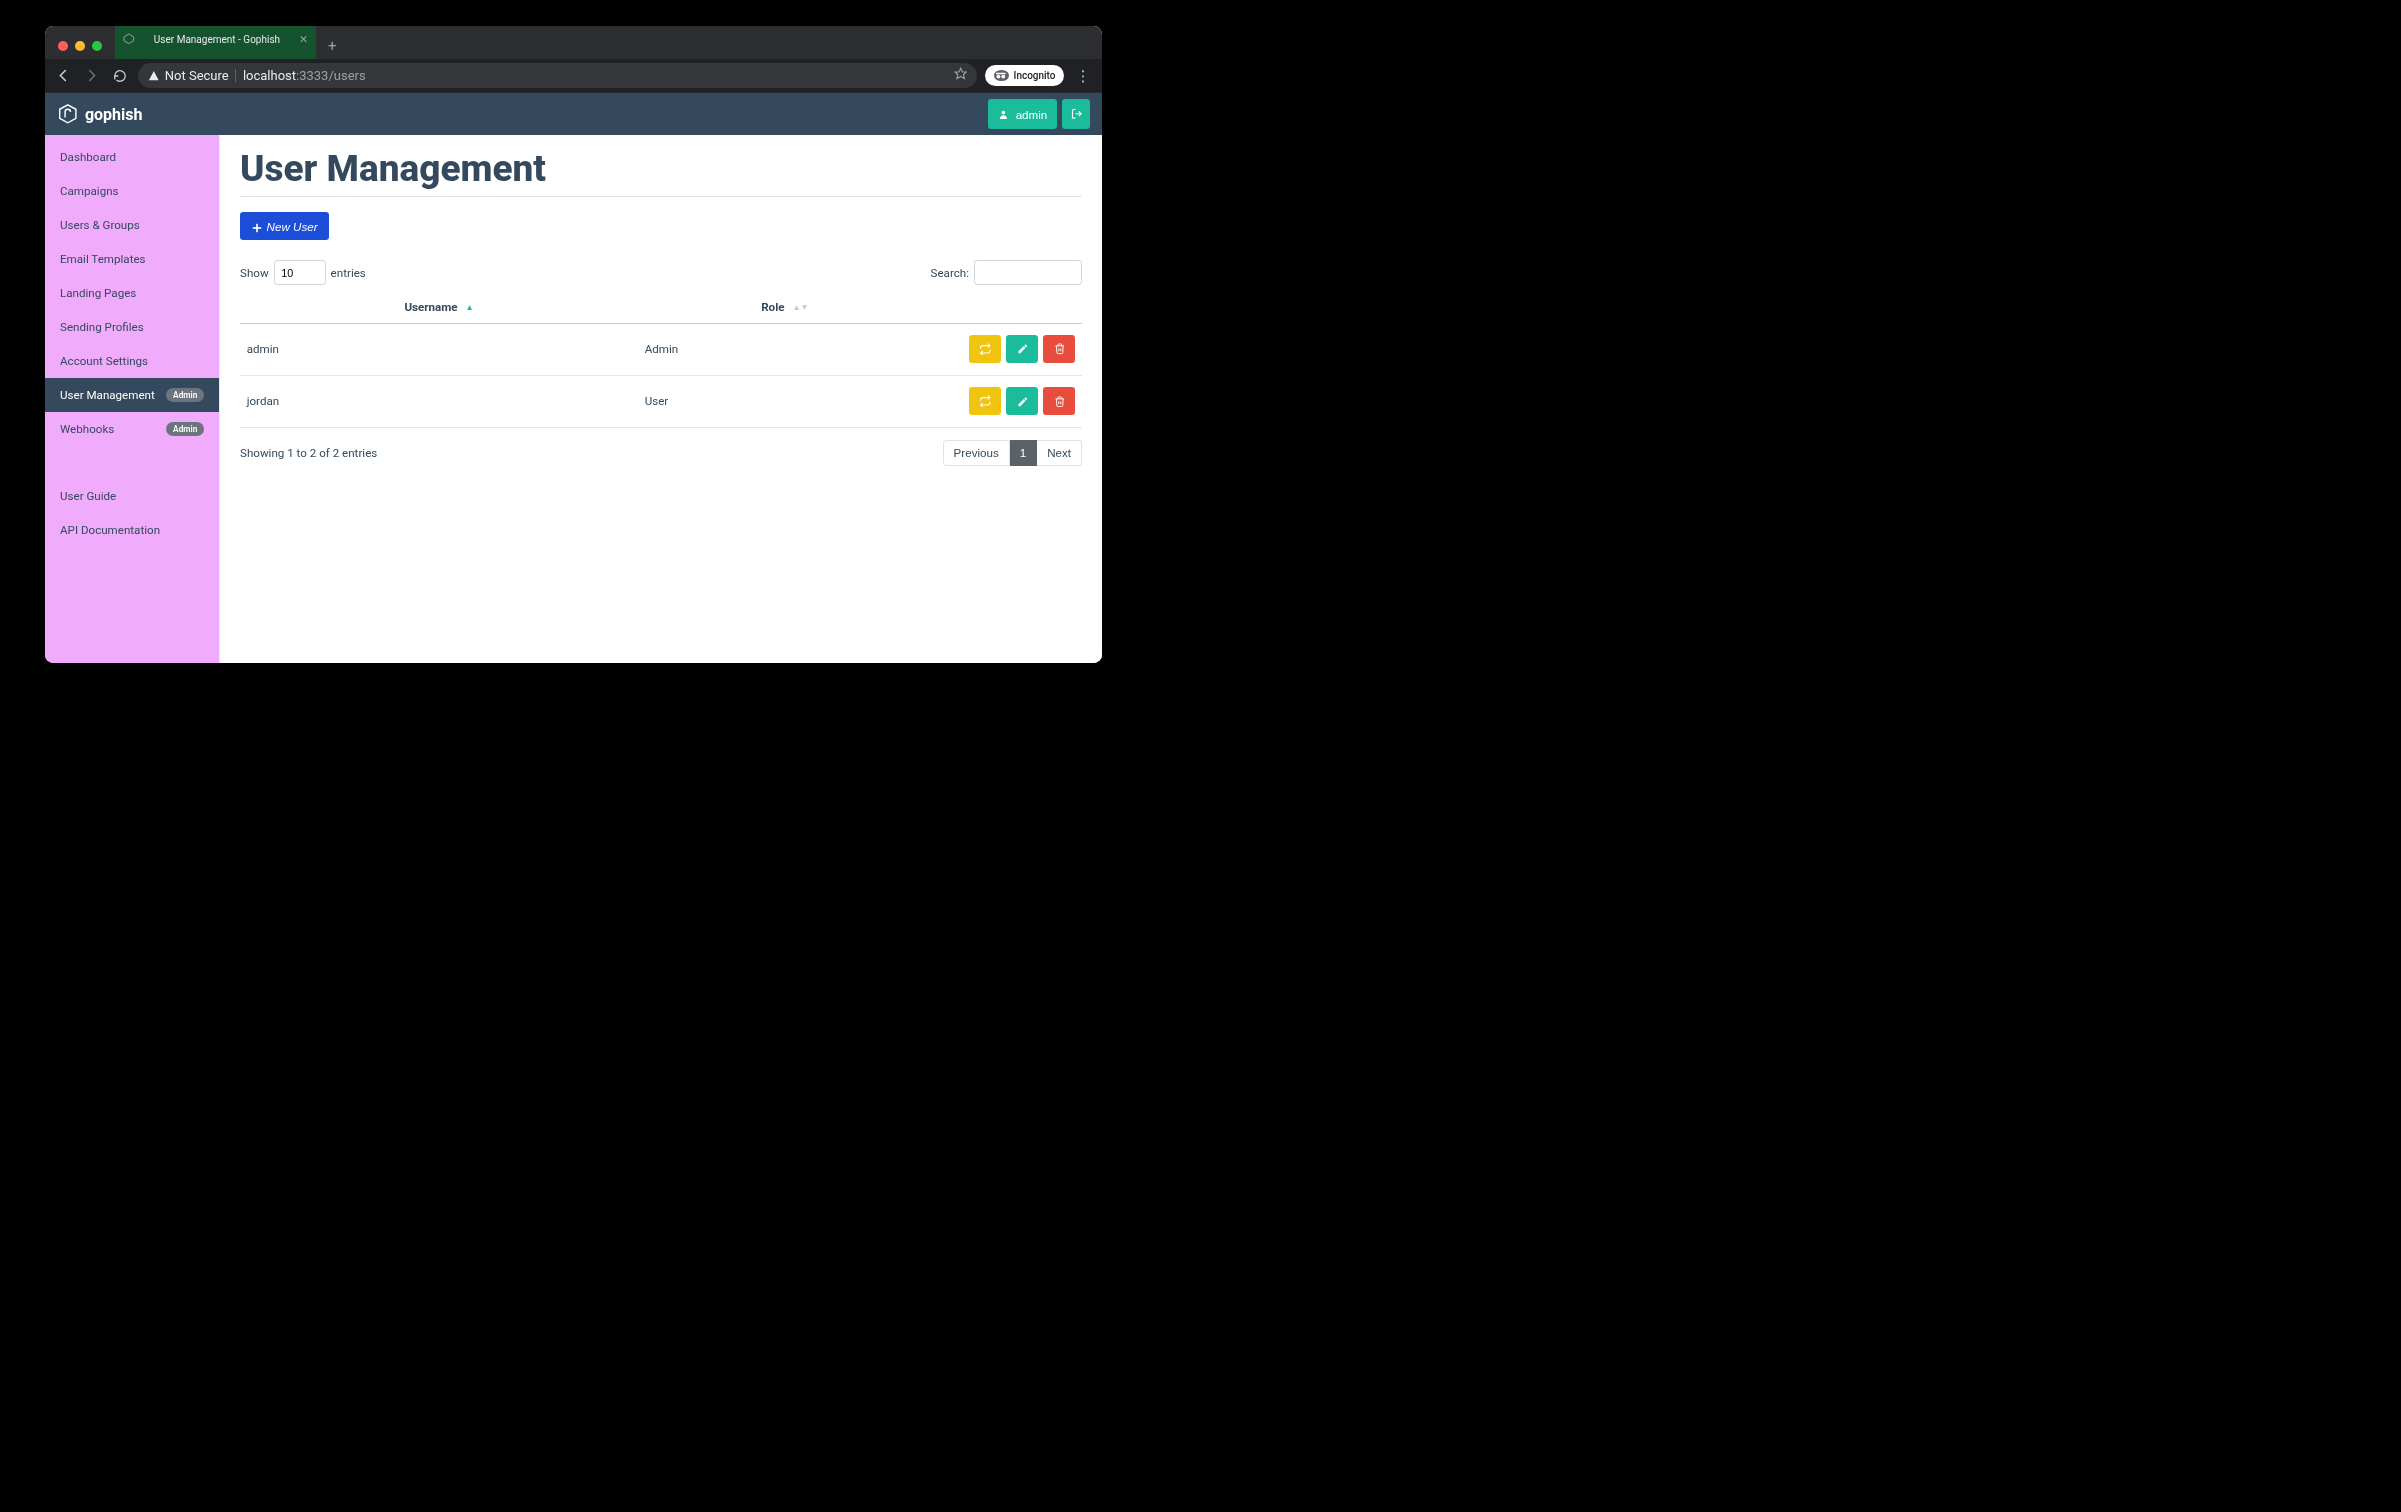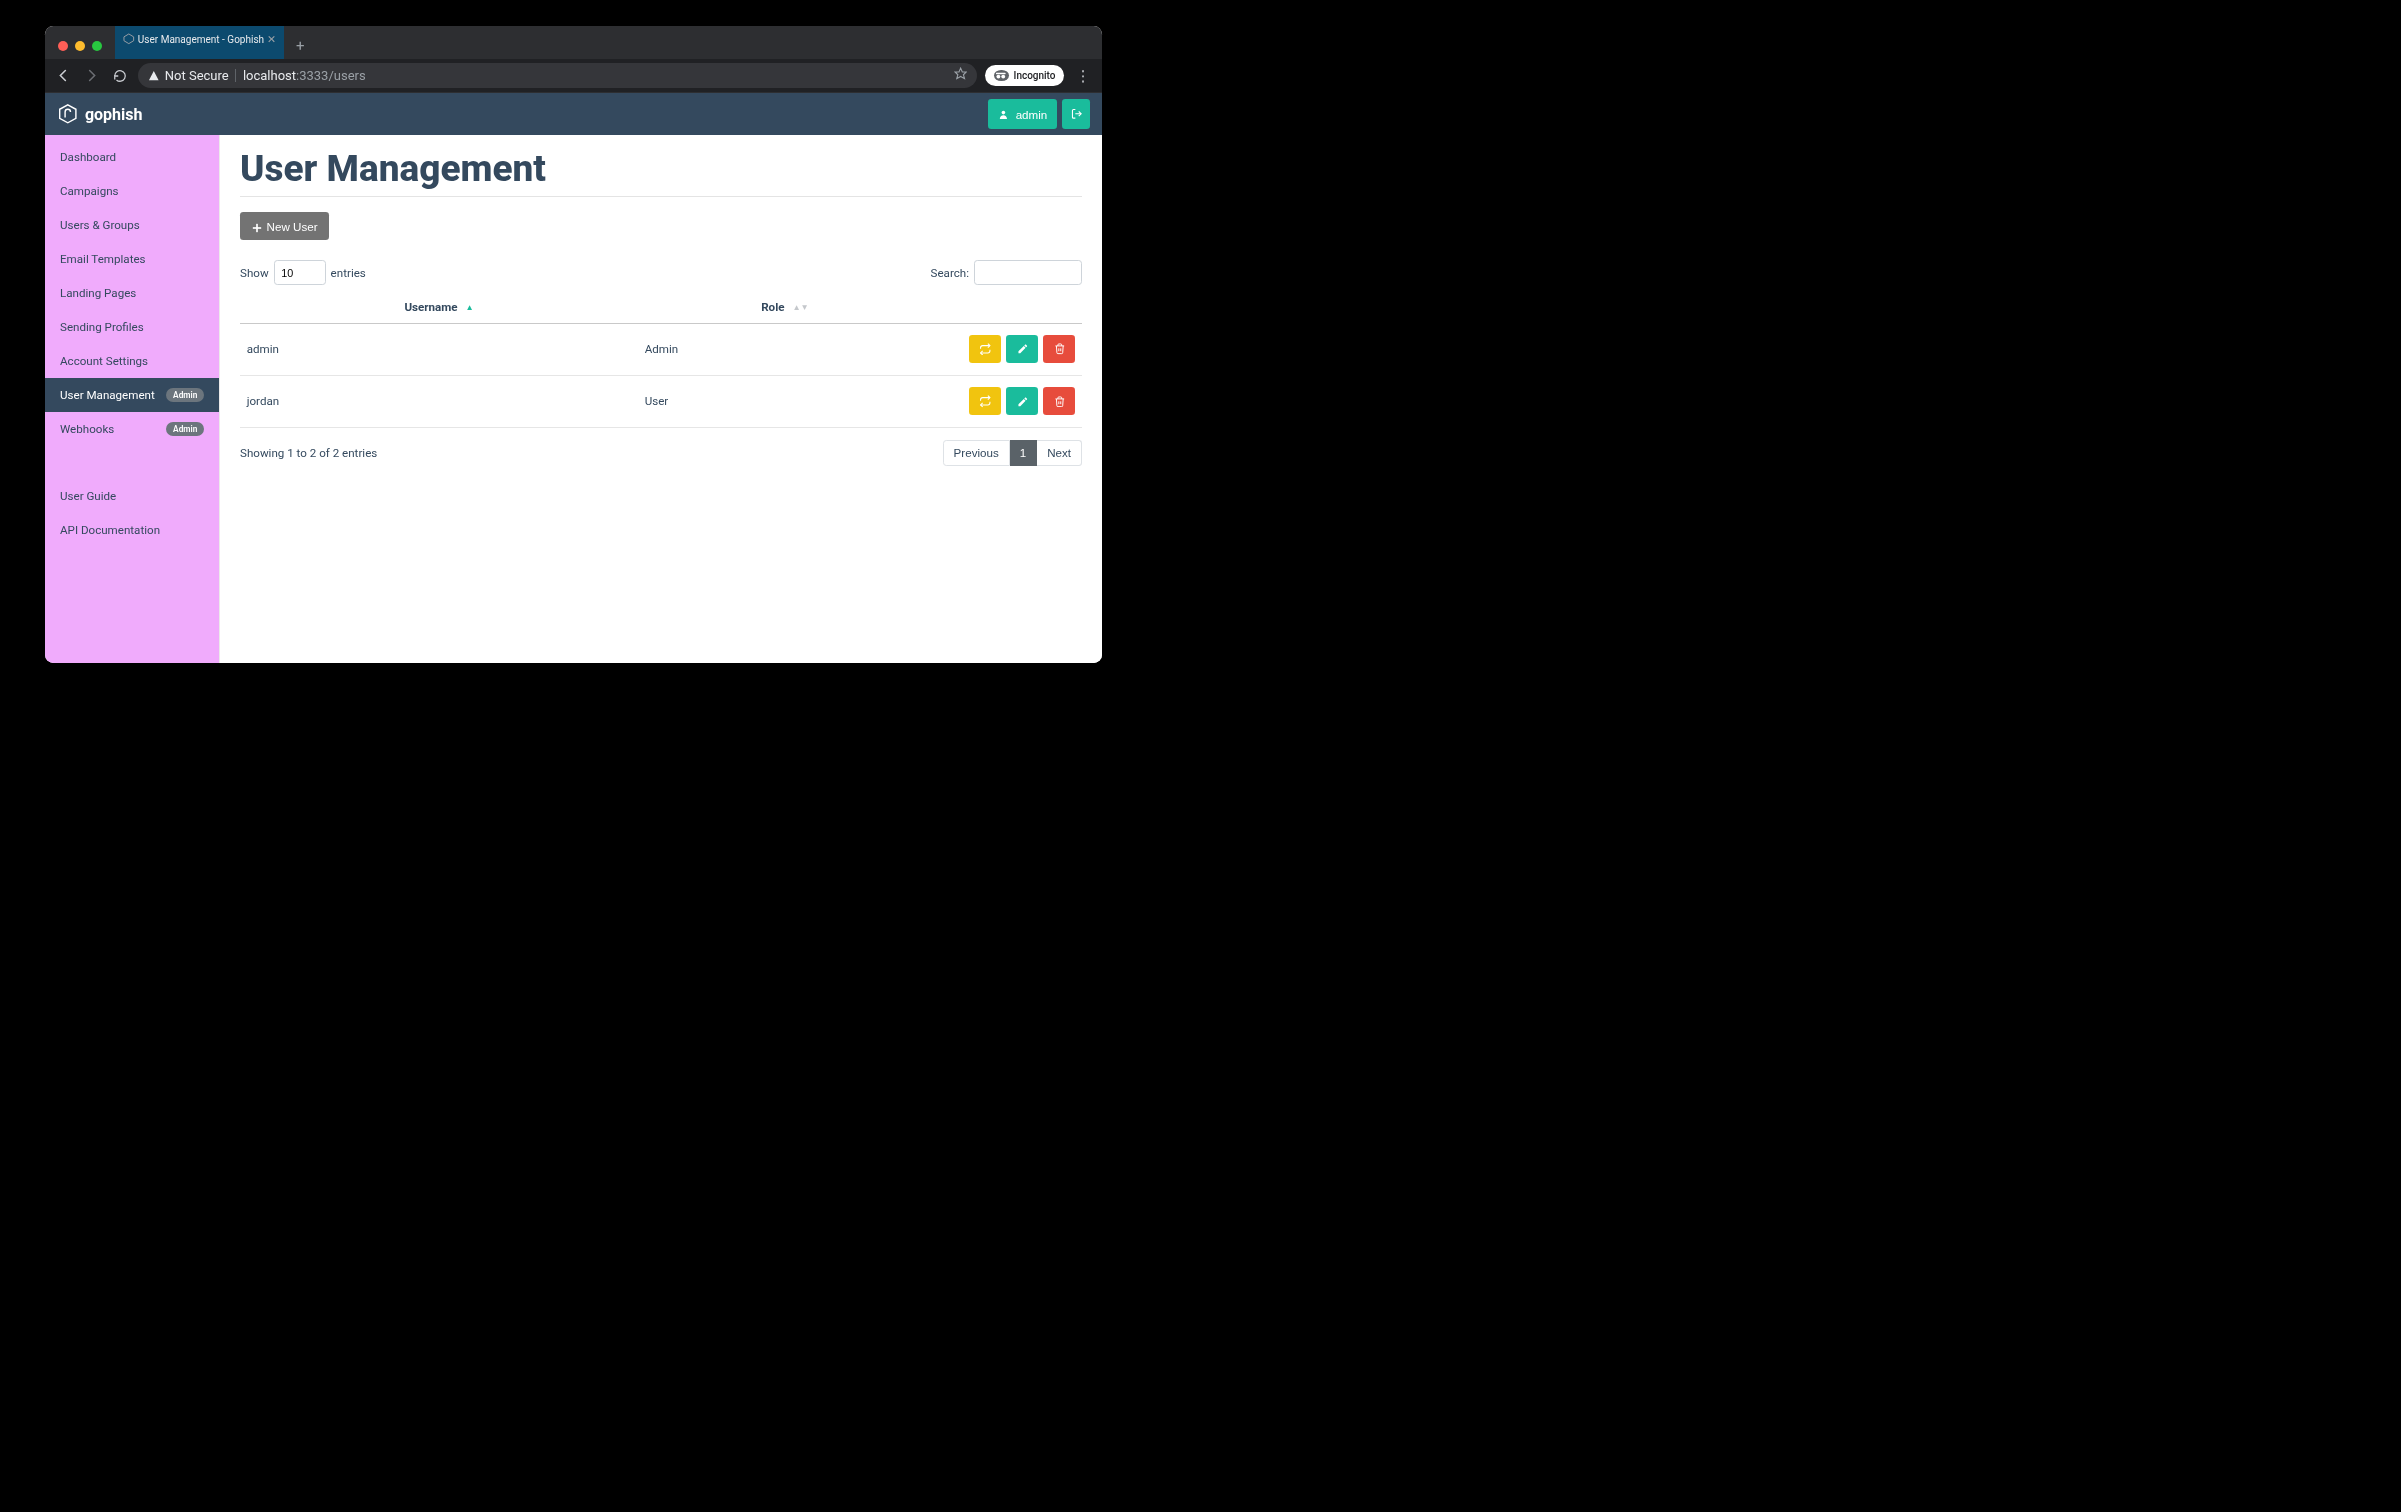--- a/index.html
+++ b/index.html
@@ -39,27 +39,27 @@
     align-items: center;
     padding: 0 10px 8.3px 5px;
   }
   .traffic-lights span {
     width: 10px; height: 10px; border-radius: 50%; display:inline-block;
   }
   .tl-red { background:#ff5f57; }
   .tl-yellow { background:#febc2e; }
   .tl-green { background:#28c840; }
   .tab {
-    background:#0c4a6e;
+    background:#14532d;
     height: 40px;
     border-radius: 6.7px 6.7px 0 0;
     display:flex;
     align-items:center;
     padding: 0 8.3px;
-    gap:3px;
+    gap:19px;
     color:#e8eaed;
     font-size:10px;
     margin-left:3.3px;
     min-width: 166px;
   }
   .tab-favicon {
     width:11.6px; height:11.6px; display:flex; align-items:center; justify-content:center;
   }
   .tab-close {
     color:#9aa0a6; font-size:10.8px; margin-left:auto; cursor:pointer;
@@ -170,24 +170,25 @@
     overflow:auto;
   }
   .page-title {
     font-size:37px;
     font-weight:800;
     color:#34495e;
     margin-bottom:6.7px;
   }
   .hr { border:none; border-top:0.8px solid #e4e4e4; margin:5px 0 15px; }
   .btn-new {
-    background:#737373; color:#fff; border:none;
+    background:#1d4ed8; color:#fff; border:none;
     padding:7.5px 11.6px; border-radius:3.3px; font-size:11.6px; font-weight:500;
     display:inline-flex; align-items:flex-end; gap:5px; cursor:pointer;
     margin-bottom:20px;
+    font-style:italic;
   }
   .table-ctrls {
     display:flex; align-items:center; justify-content:space-between;
     font-size:11.6px; color:#34495e; margin-bottom:6.7px;gap:24px;
   }
   .table-ctrls .left { display:flex; align-items:center; gap:5px; }
   .table-ctrls input[type="text"], .table-ctrls input.len {
     border:0.8px solid #ced4da; border-radius:3.3px; height:25px;
     padding:0 6.7px; font-size:10.8px;
   }

